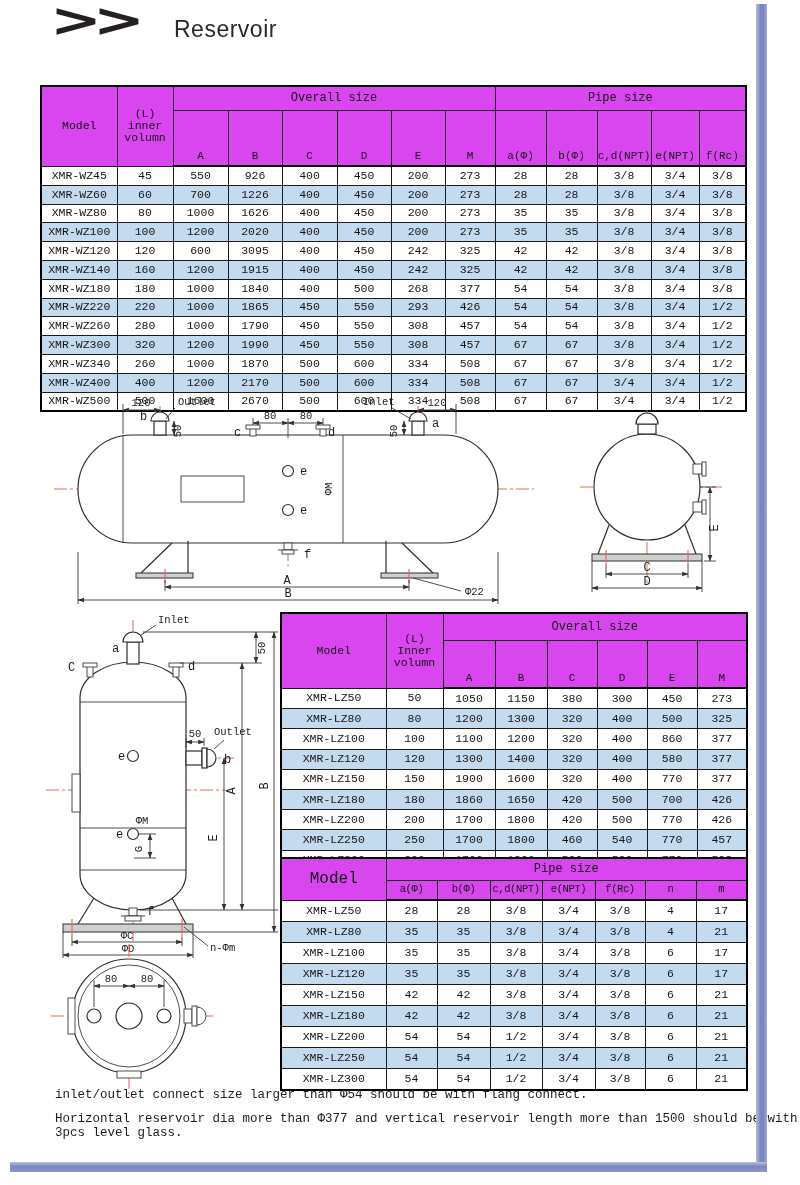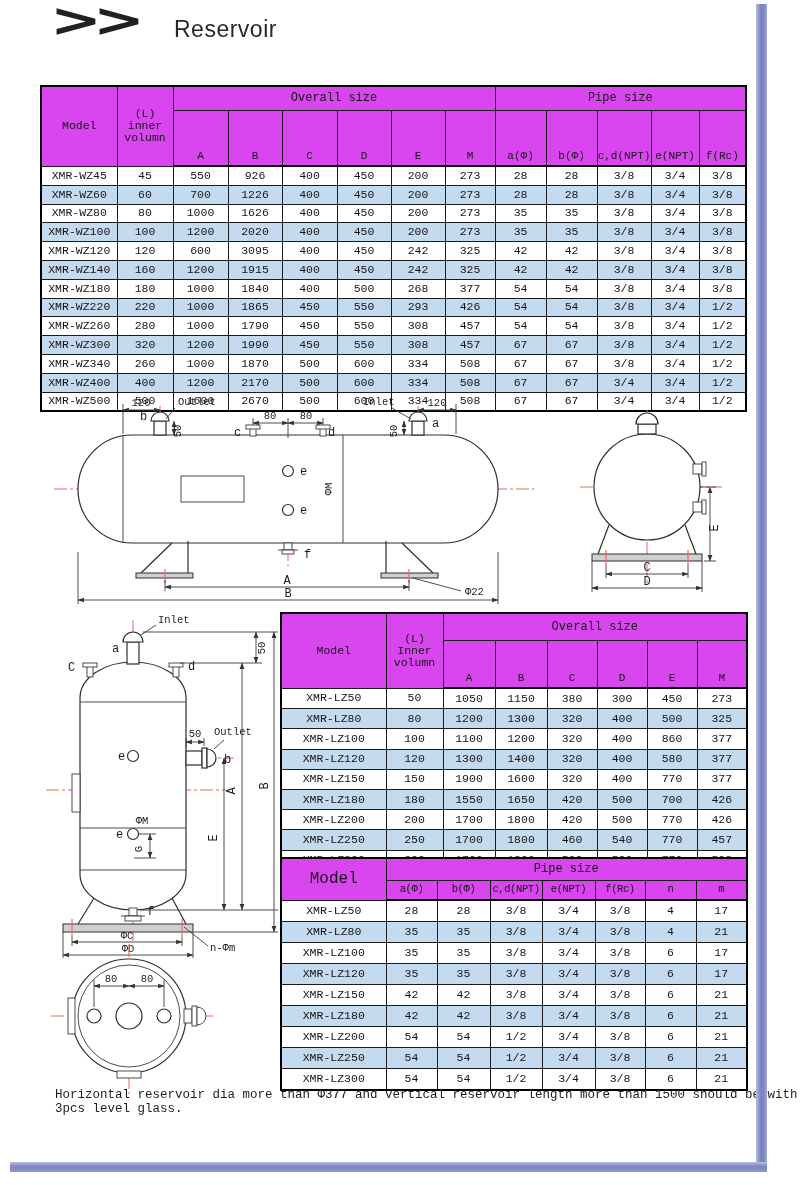--- a/index.html
+++ b/index.html
@@ -511,21 +511,21 @@
           <td>1900</td>
           <td>1600</td>
           <td>320</td>
           <td>400</td>
           <td>770</td>
           <td>377</td>
         </tr>
         <tr>
           <td>XMR-LZ180</td>
           <td>180</td>
-          <td>1550</td>
+          <td>1860</td>
           <td>1650</td>
           <td>420</td>
           <td>500</td>
           <td>700</td>
           <td>426</td>
         </tr>
         <tr>
           <td>XMR-LZ200</td>
           <td>200</td>
           <td>1700</td>
@@ -805,18 +805,19 @@
       <line class="thin" x1="49" y1="50" x2="84" y2="50" marker-start="url(#arT)" marker-end="url(#arT)"></line>
       <line class="thin" x1="84" y1="50" x2="119" y2="50" marker-start="url(#arT)" marker-end="url(#arT)"></line>
     </g>
     <g>
       <text class="dt" x="66" y="46" text-anchor="middle">80</text>
       <text class="dt" x="102" y="46" text-anchor="middle">80</text>
     </g>
   </svg>
 
   <div class="notes">
+    <div>inlet/outlet connect size larger than Φ54 should be with flang connect.</div>
     <div>Horizontal reservoir dia more than Φ377 and vertical reservoir length more than 1500 should be with 3pcs level glass.</div>
   </div>
 
   <div class="vbar"></div>
   <div class="hbar"></div>
 </div>
 
 </body></html>

